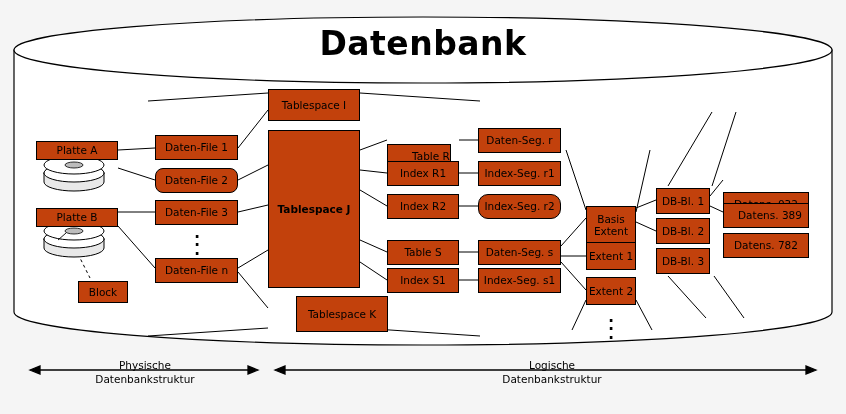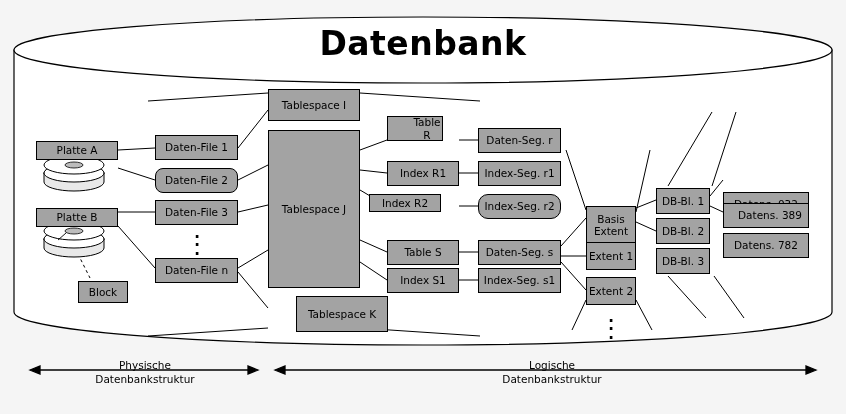--- a/index.html
+++ b/index.html
@@ -17,21 +17,21 @@
   }
   #svg-layer {
     position: absolute;
     left: 0; top: 0;
     width: 846px;
     height: 414px;
   }
   .node {
     position: absolute;
     box-sizing: border-box;
-    background: #a3a3a3;
+    background: #c2410c;
     border: 1px solid #000000;
     color: #000000;
     font-size: 10.5px;
     display: flex;
     align-items: center;
     justify-content: center;
     text-align: center;
     line-height: 1.15;
     white-space: pre-line;
     z-index: 5;
@@ -165,26 +165,26 @@
   <div class="node" style="left:36px;  top:141px; width:82px;  height:19px;">Platte A</div>
   <div class="node" style="left:36px;  top:208px; width:82px;  height:19px;">Platte B</div>
   <div class="node" style="left:78px;  top:281px; width:50px;  height:22px;">Block</div>
 
   <div class="node" style="left:155px; top:135px; width:83px;  height:25px;">Daten-File 1</div>
   <div class="node" style="left:155px; top:168px; width:83px;  height:25px;border-radius:8px;">Daten-File 2</div>
   <div class="node" style="left:155px; top:200px; width:83px;  height:25px;">Daten-File 3</div>
   <div class="node" style="left:155px; top:258px; width:83px;  height:25px;">Daten-File n</div>
 
   <div class="node" style="left:268px; top:89px;  width:92px;  height:32px;">Tablespace I</div>
-  <div class="node" style="left:268px; top:130px; width:92px;  height:158px;">Tablespace J</div>
+  <div class="node" style="left:268px; top:130px; width:92px;  height:158px;font-weight:bold;">Tablespace J</div>
   <div class="node" style="left:268px; top:296px; width:92px;  height:36px;margin-left:28px;">Tablespace K</div>
 
-  <div class="node" style="left:387px; top:116px; width:56px;  height:25px;padding-left:24px;">Table R</div>
+  <div class="node" style="left:387px; top:144px; width:64px;  height:25px;padding-left:24px;">Table R</div>
   <div class="node" style="left:387px; top:161px; width:72px;  height:25px;">Index R1</div>
-  <div class="node" style="left:369px; top:194px; width:72px;  height:18px;">Index R2</div>
+  <div class="node" style="left:387px; top:194px; width:72px;  height:25px;">Index R2</div>
   <div class="node" style="left:387px; top:240px; width:72px;  height:25px;">Table S</div>
   <div class="node" style="left:387px; top:268px; width:72px;  height:25px;">Index S1</div>
 
   <div class="node" style="left:478px; top:128px; width:83px;  height:25px;">Daten-Seg. r</div>
   <div class="node" style="left:478px; top:161px; width:83px;  height:25px;">Index-Seg. r1</div>
   <div class="node" style="left:478px; top:194px; width:83px;  height:25px;border-radius:10px;">Index-Seg. r2</div>
   <div class="node" style="left:478px; top:240px; width:83px;  height:25px;">Daten-Seg. s</div>
   <div class="node" style="left:478px; top:268px; width:83px;  height:25px;">Index-Seg. s1</div>
 
   <div class="node" style="left:586px; top:206px; width:50px;  height:38px;">Basis

